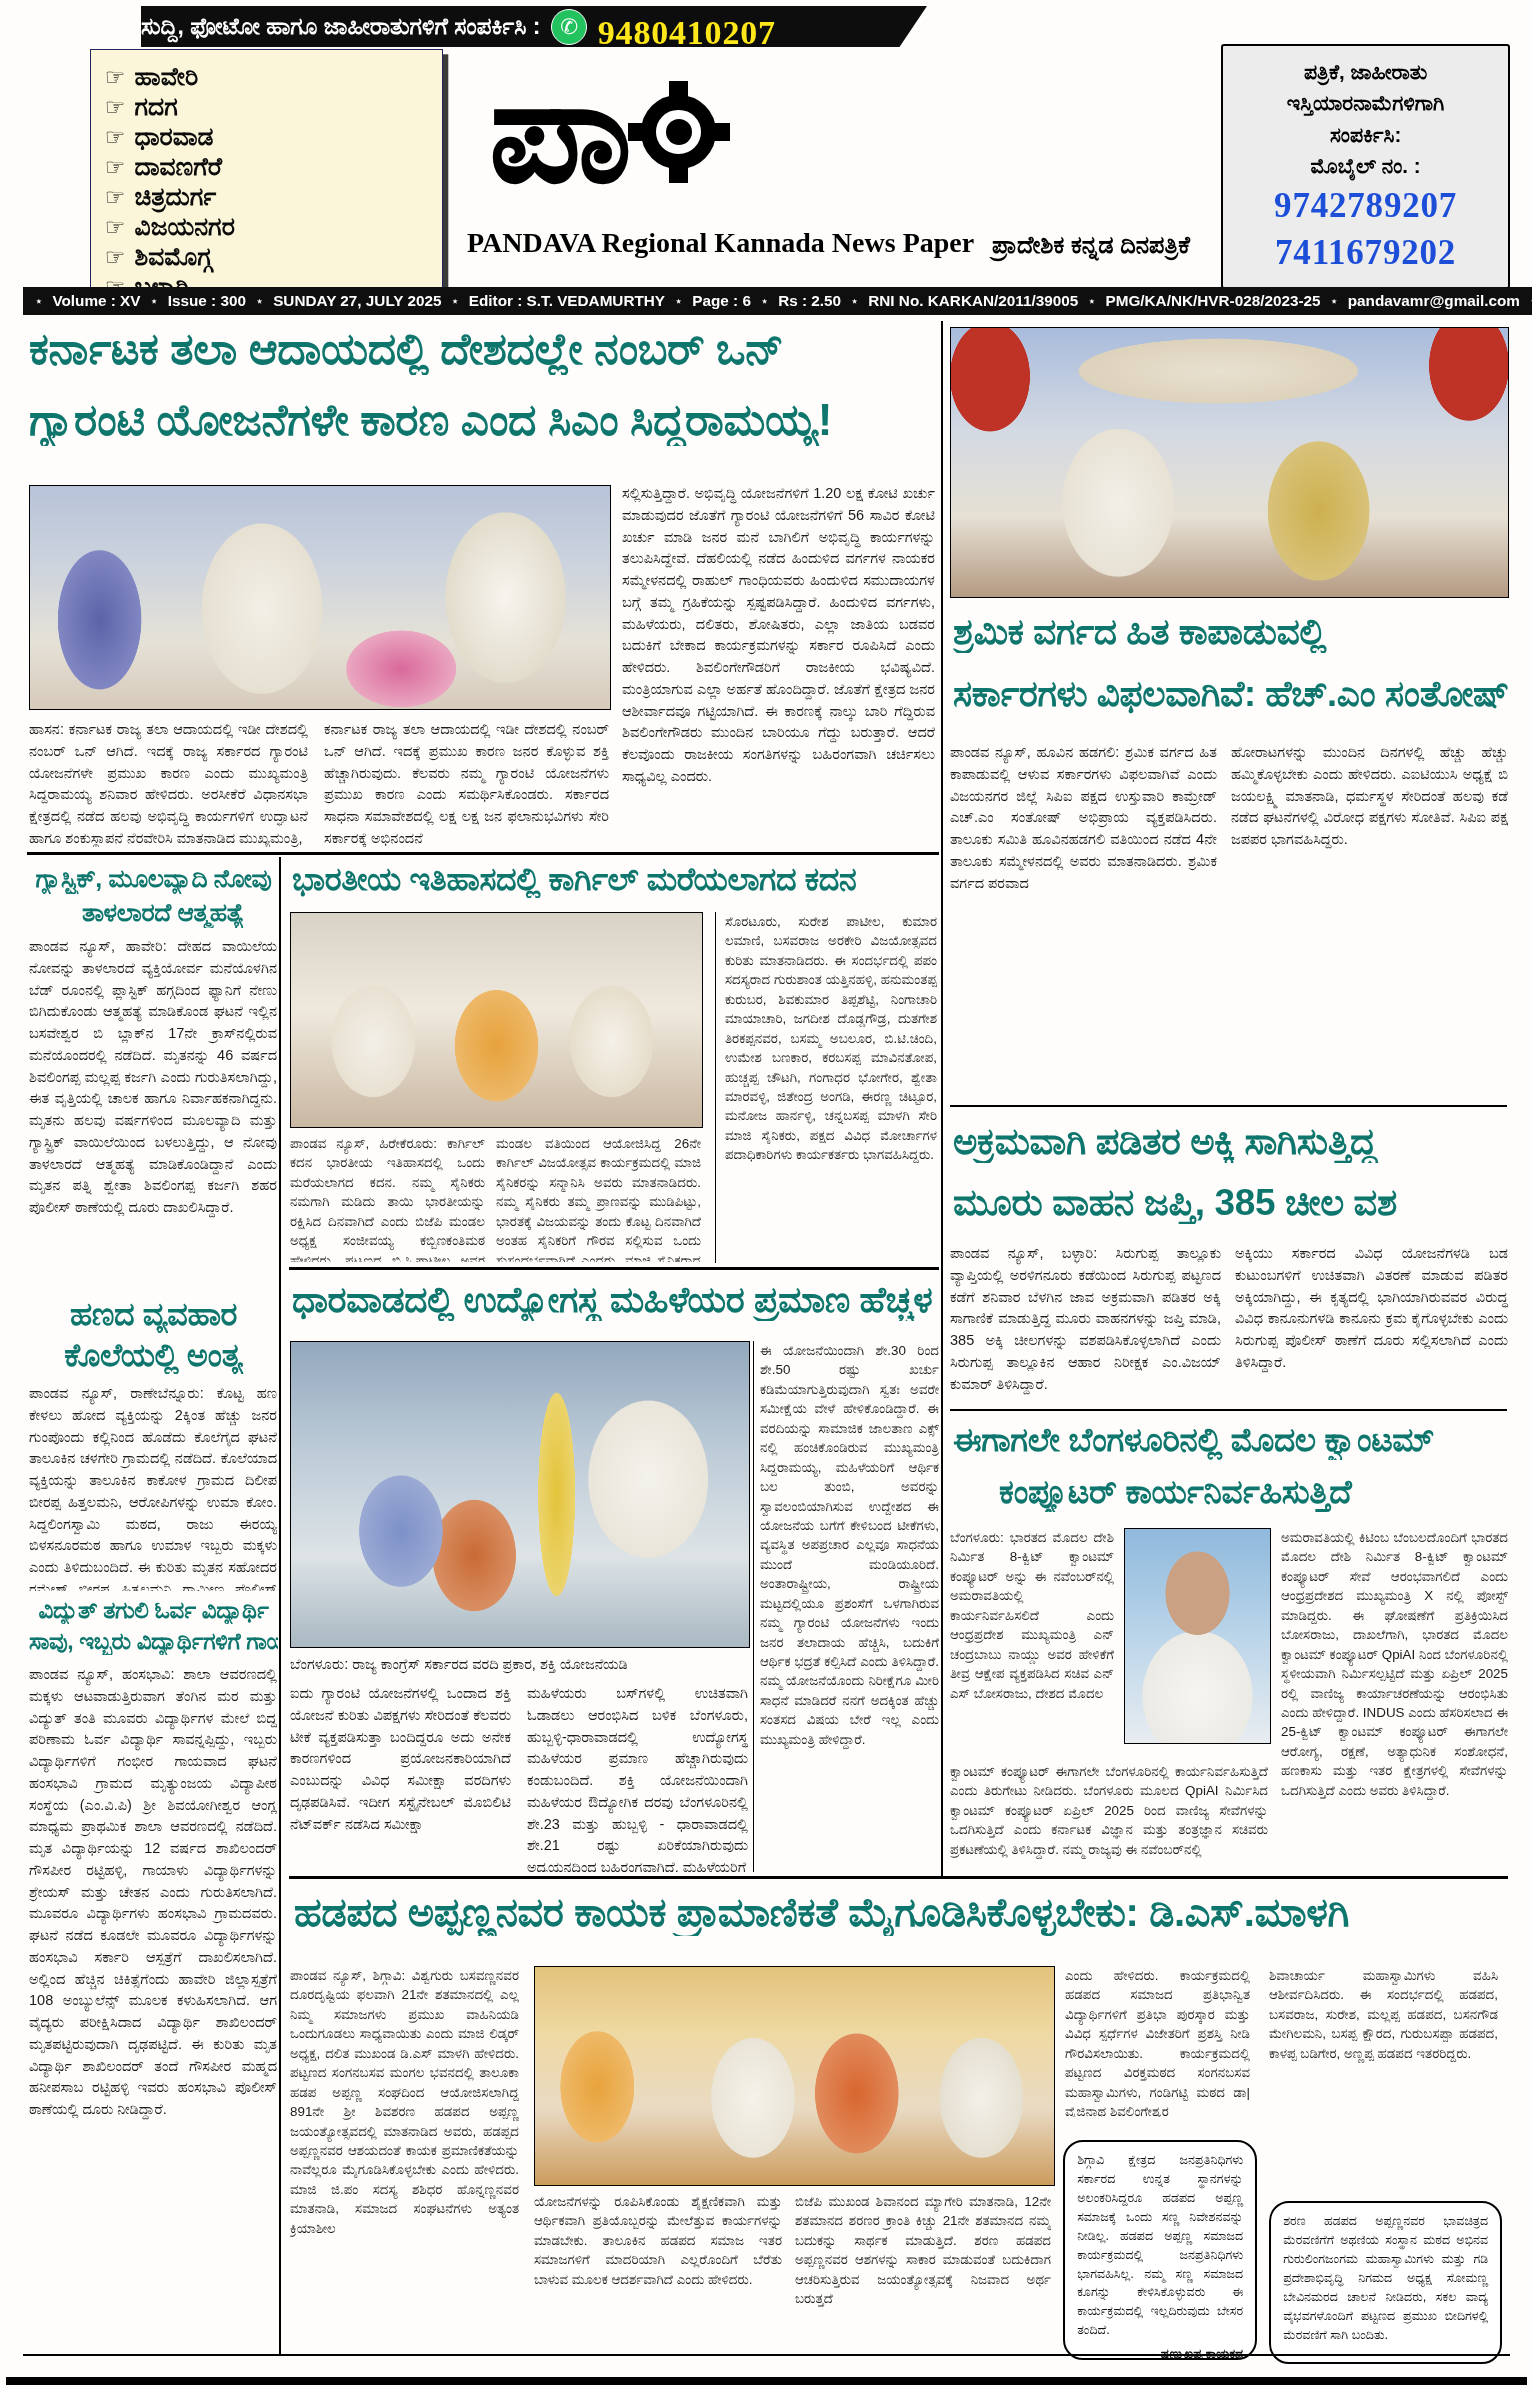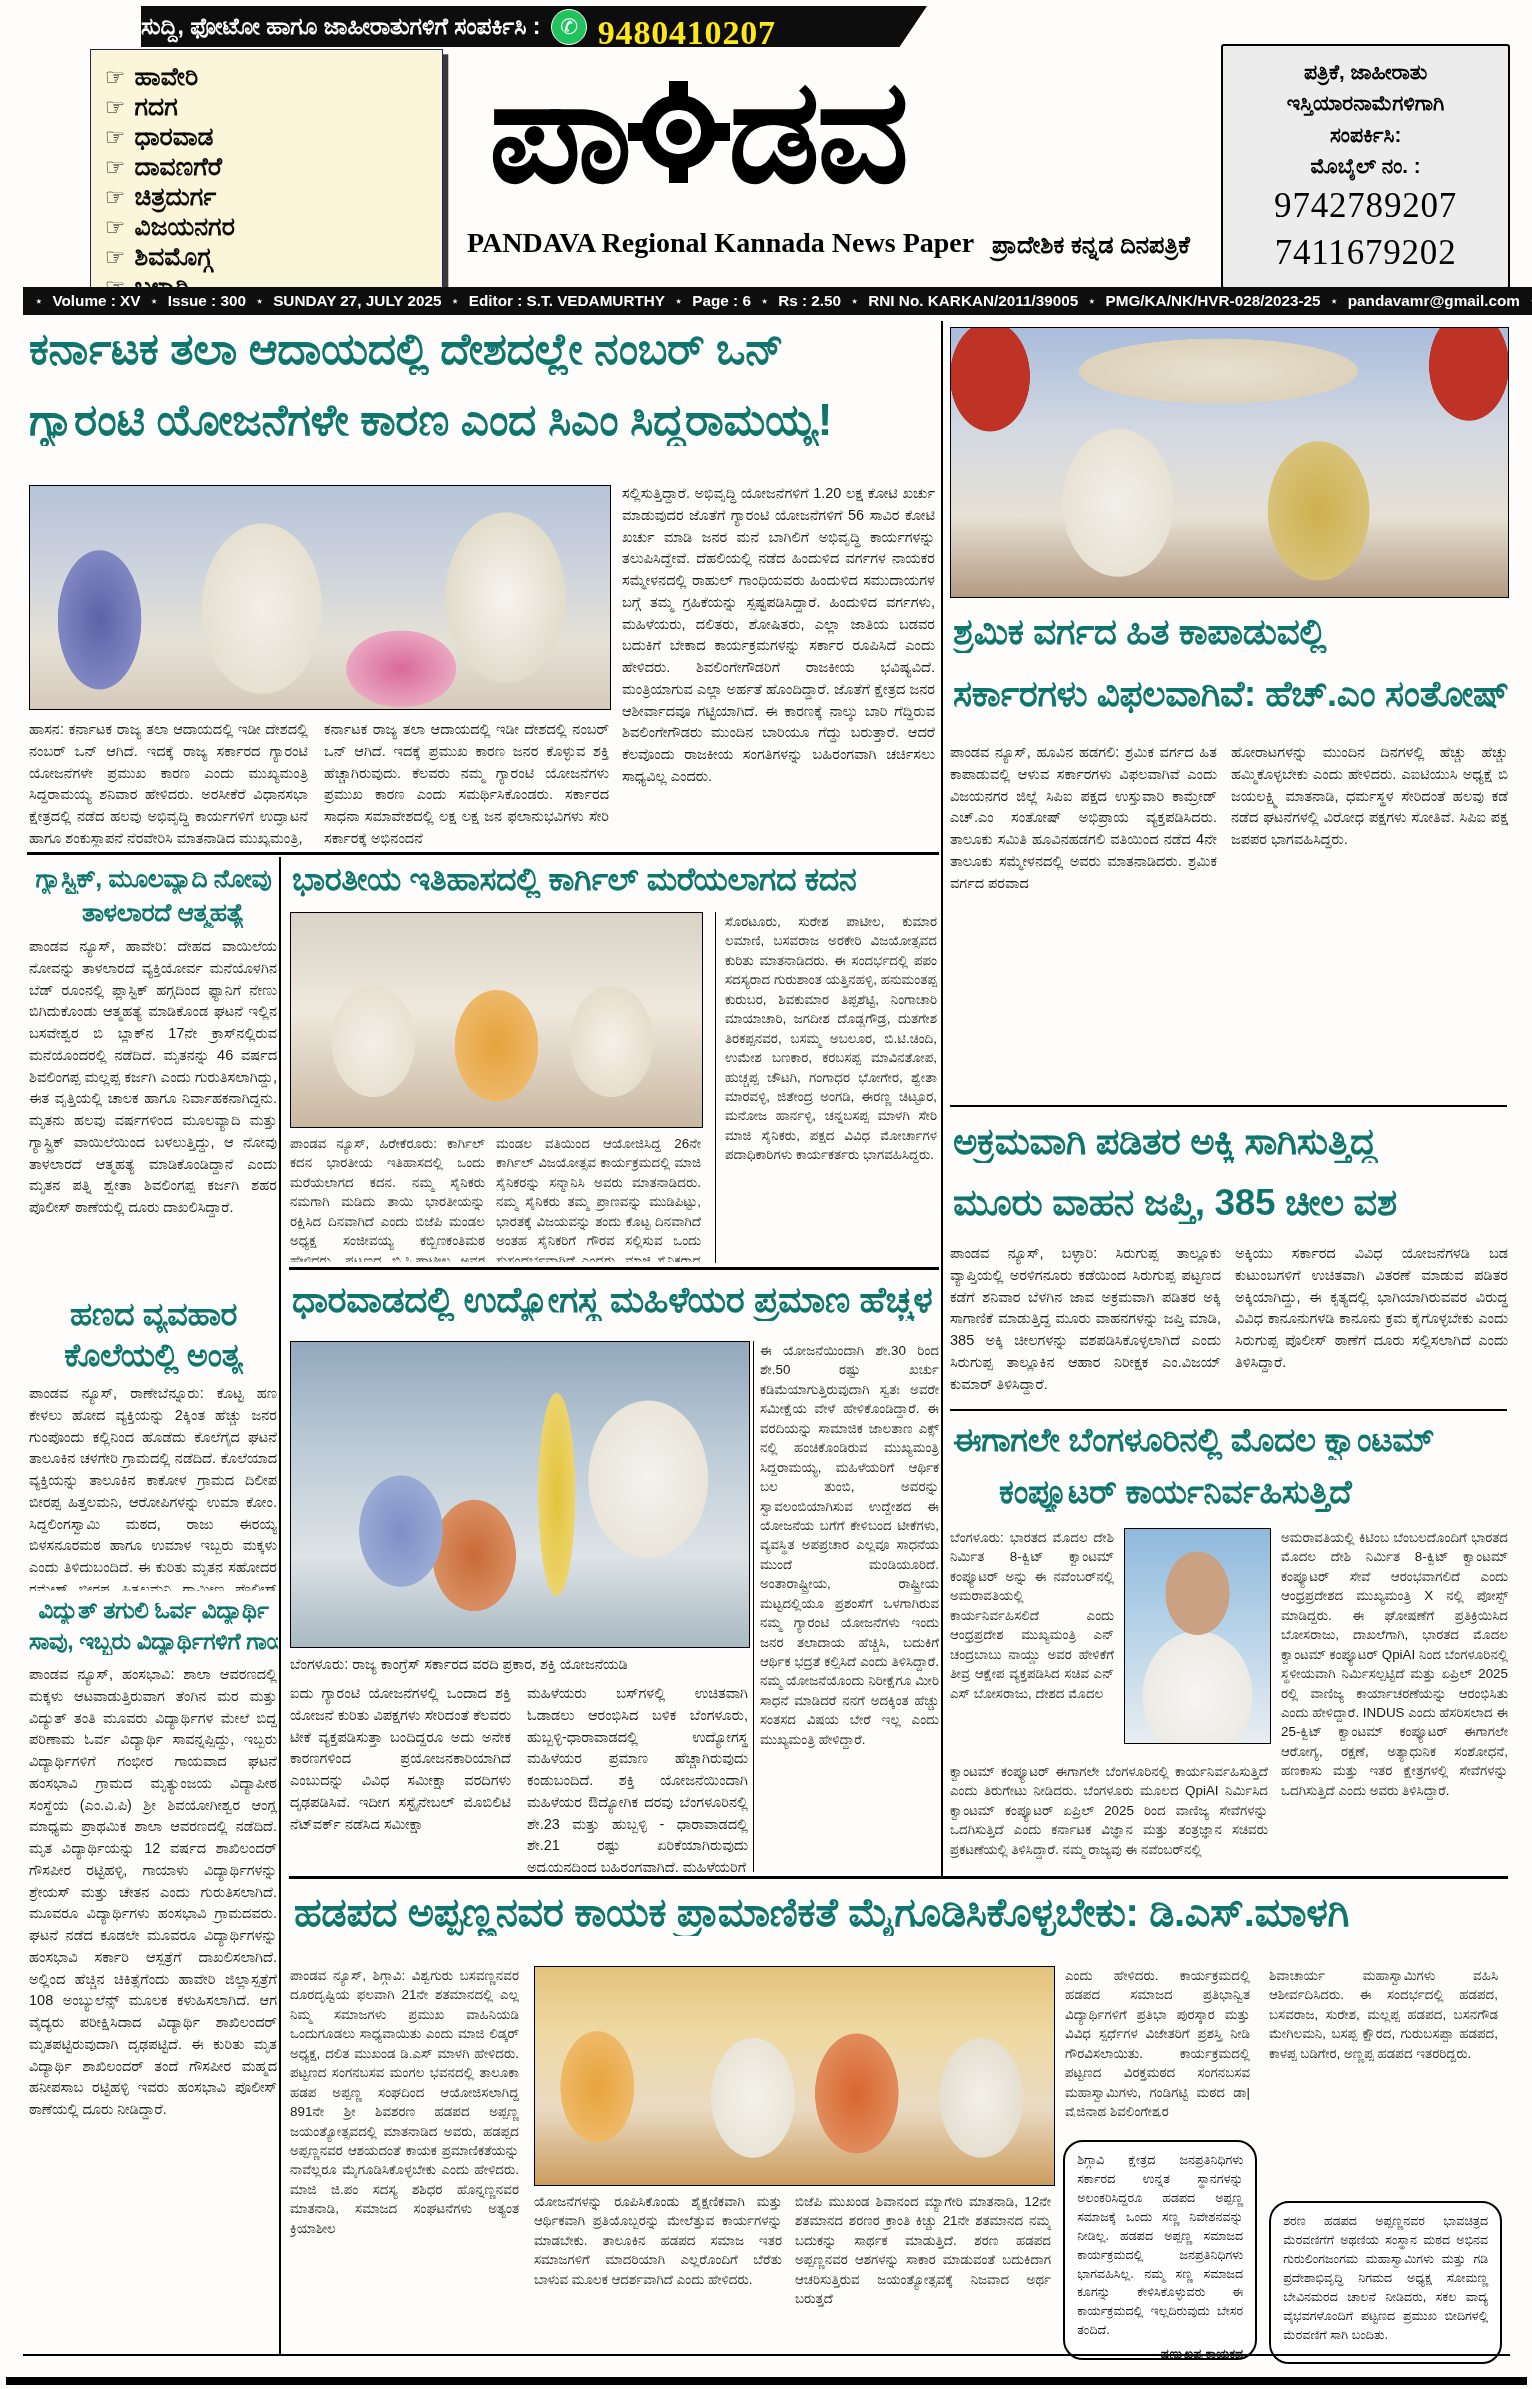--- a/index.html
+++ b/index.html
@@ -35,21 +35,21 @@
   .target .vbar{position:absolute;left:50%;top:-6.1px;bottom:-6.1px;width:18.3px;margin-left:-9.2px;background:#000;}
   .target .hbar{position:absolute;top:50%;left:-6.1px;right:-6.1px;height:18.3px;margin-top:-9.2px;background:#000;}
   .target .dot{position:absolute;left:50%;top:50%;width:26px;height:26px;margin:-13px 0 0 -13px;background:#000;border-radius:50%;}
   .en-sub{font-family:"Liberation Serif","DejaVu Serif",serif;font-weight:bold;font-size:28px;color:#000;white-space:nowrap;}
   .kn-sub{font-weight:800;font-size:24px;color:#000;white-space:nowrap;}
   .adbox{
     background:#ececec;border:2.3px solid #000;border-radius:3.1px;text-align:center;
     display:flex;flex-direction:column;justify-content:space-evenly;padding:6.1px 4.6px;
   }
   .adbox .l{font-size:20.6px;font-weight:800;color:#000;}
-  .adbox .ph{font-family:"Liberation Serif","DejaVu Serif",serif;font-size:35px;font-weight:normal;color:#000000;letter-spacing:0.8px;}
+  .adbox .ph{font-family:"Liberation Serif","DejaVu Serif",serif;font-size:35px;font-weight:bold;color:#1d4ed8;letter-spacing:0.8px;}
   .infobar{
     background:#0f0f0f;color:#fff;display:flex;align-items:center;gap:10px;padding:0 12.2px;
     font-size:15.3px;font-weight:bold;white-space:nowrap;overflow:hidden;
   }
   .infobar .sep{font-size:11.5px;}
   .dateline{font-weight:bold;}
   .qbox{border:2.3px solid #000;border-radius:20px;padding:9.2px 12.2px;font-size:12.6px;line-height:1.5;
         text-align:justify;overflow:hidden;background:#fff;margin-top:16px;}
   .qattr{text-align:right;font-weight:bold;margin-top:4.6px;}
   
@@ -133,21 +133,20 @@
 </div>
 
 <div class="abs logo-row" style="left:489px;top:60px;">
   <span class="logo-part">ಪಾ</span>
   <span class="target">
     <span class="vbar"></span>
       <span class="hbar"></span>
       <span class="ring"></span>
       <span class="dot"></span>
   </span>
-  <span class="logo-part">ಡವ</span>
 </div>
 <div class="abs en-sub" style="left:467px;top:227px;">PANDAVA Regional Kannada News Paper</div>
 <div class="abs kn-sub" style="left:992px;top:231px;">ಪ್ರಾದೇಶಿಕ ಕನ್ನಡ ದಿನಪತ್ರಿಕೆ</div>
 
 <div class="abs adbox" style="left:1221px;top:44px;width:276px;height:229px;">
   <div class="l">ಪತ್ರಿಕೆ, ಜಾಹೀರಾತು</div>
   <div class="l">ಇಸ್ತಿಯಾರನಾಮೆಗಳಿಗಾಗಿ</div>
   <div class="l">ಸಂಪರ್ಕಿಸಿ:</div>
   <div class="l">ಮೊಬೈಲ್ ನಂ. :</div>
   <div class="ph">9742789207</div>

